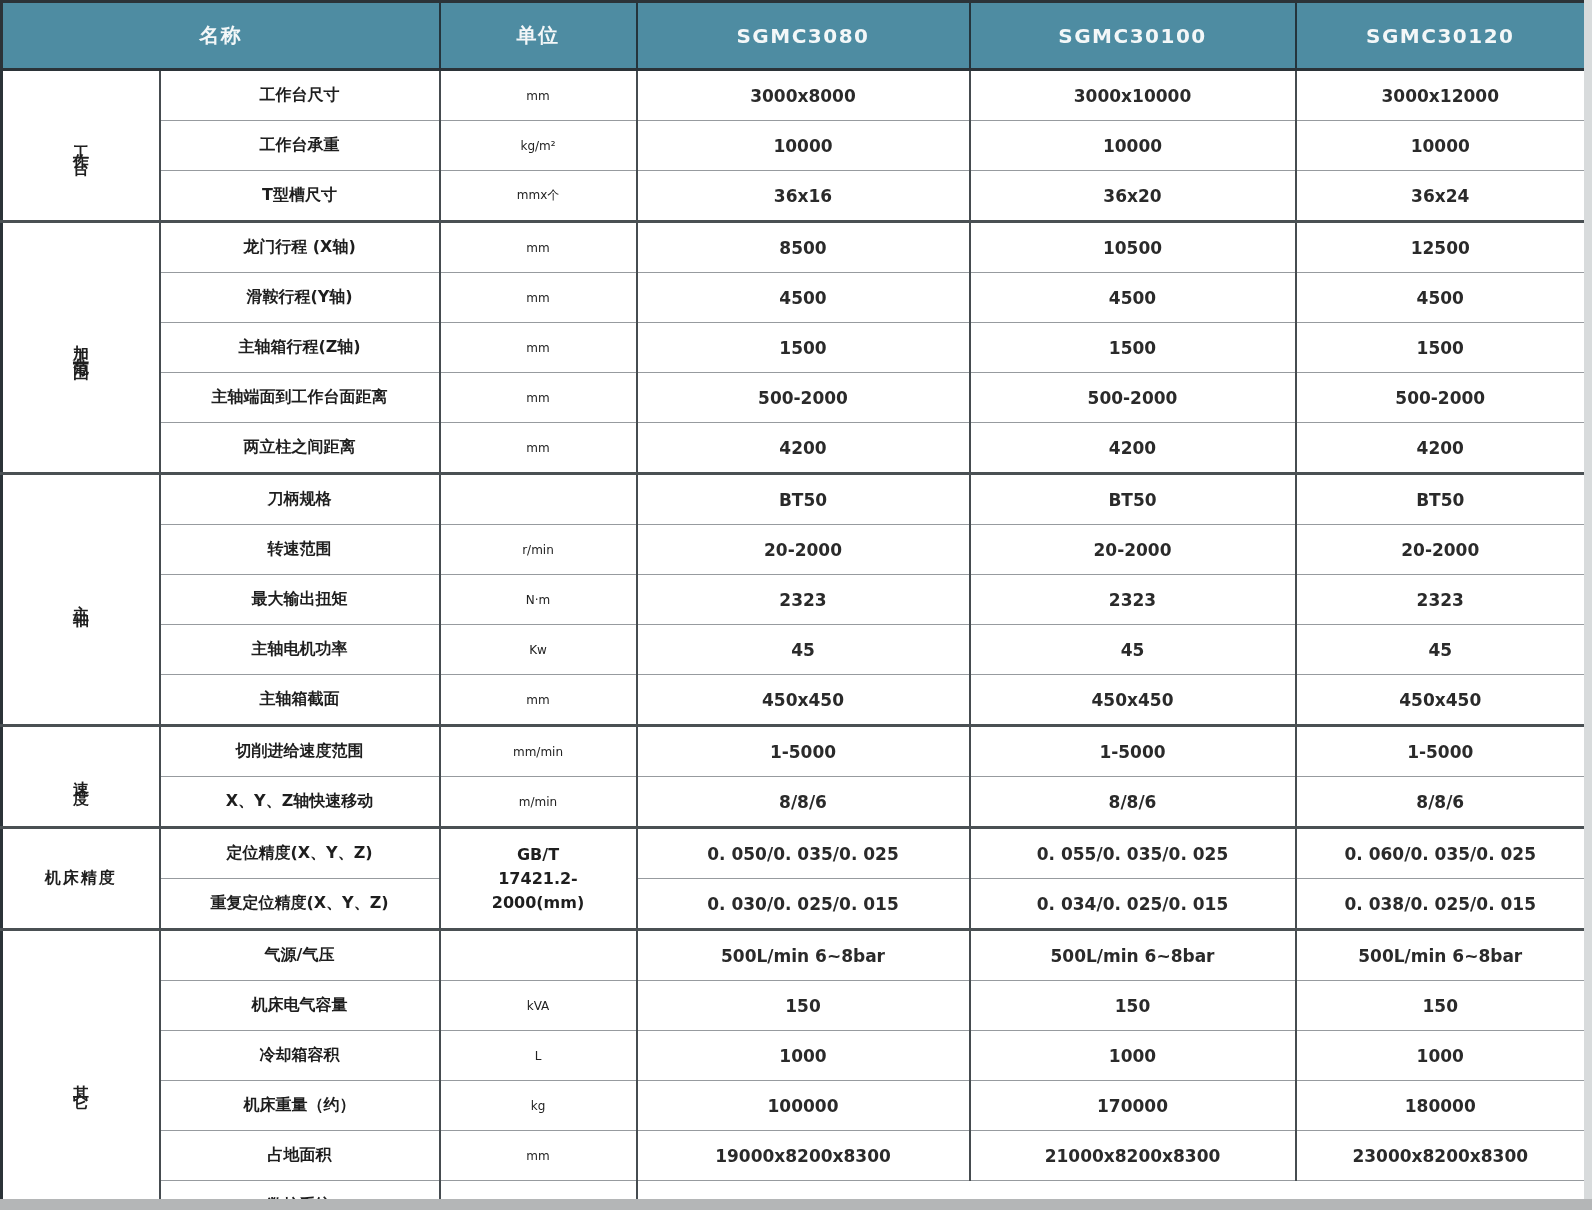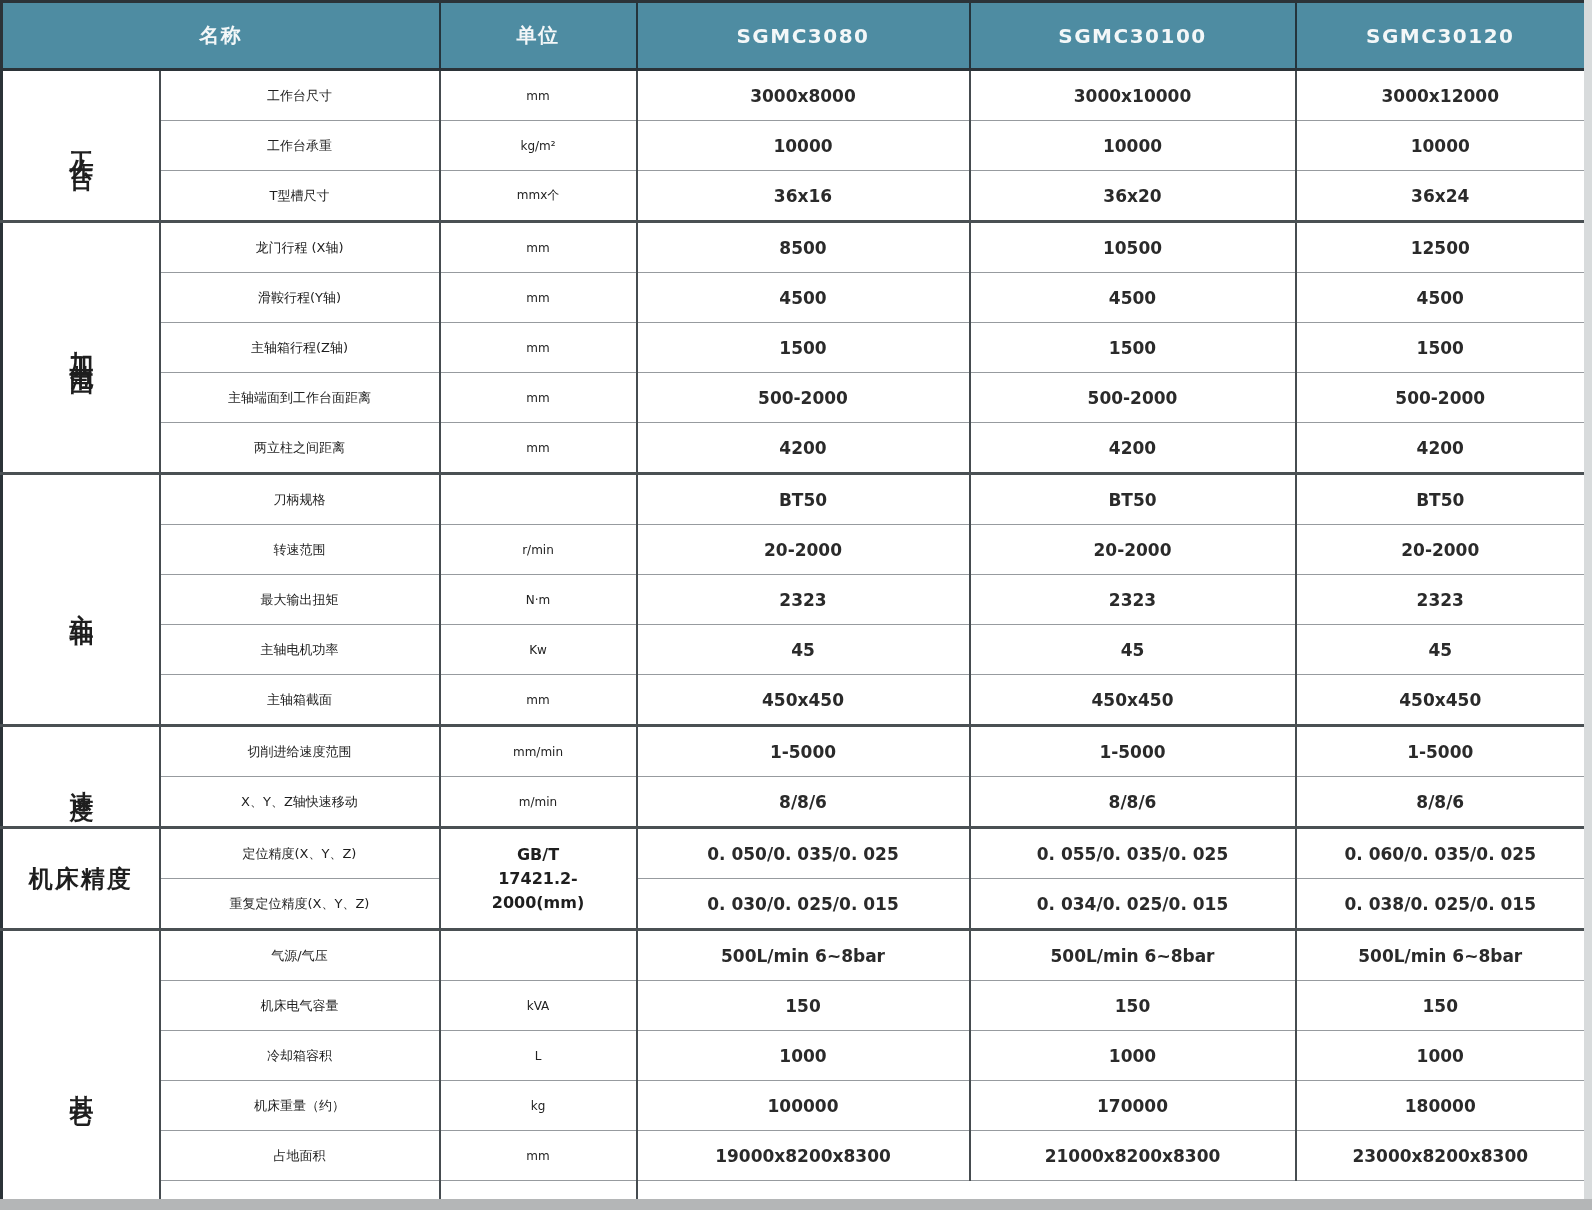--- a/index.html
+++ b/index.html
@@ -39,29 +39,29 @@
   td{
     border-left:2px solid #464c50;
     border-top:1px solid #979b9f;
     text-align:center;
     vertical-align:middle;
     height:49px;
     padding:0;
     background:#ffffff;
   }
   tr.gstart td{border-top:3px solid #4a5053;}
-  td.group{font-size:24px;font-weight:700;letter-spacing:2px;}
+  td.group{font-size:16px;font-weight:700;letter-spacing:2px;}
   .vtext{
     display:inline-block;
     writing-mode:vertical-rl;
     text-orientation:upright;
     letter-spacing:7px;
     line-height:1.15;
   }
-  td.name{font-size:13px;font-weight:400;}
+  td.name{font-size:16px;font-weight:700;}
   td.unit{font-size:12px;font-weight:400;color:#222;}
   td.unit-gb{font-size:16px;font-weight:600;padding:0 36px;line-height:1.5;}
   td.val{font-size:17px;font-weight:600;color:#2a2a2a;}
   .right-gutter{
     position:absolute;top:0;left:1584px;width:8px;height:1210px;
     background:#d8dbdc;
   }
   .bottom-strip{
     position:absolute;left:0;top:1199px;width:1592px;height:11px;
     background:#b4b6b7;

